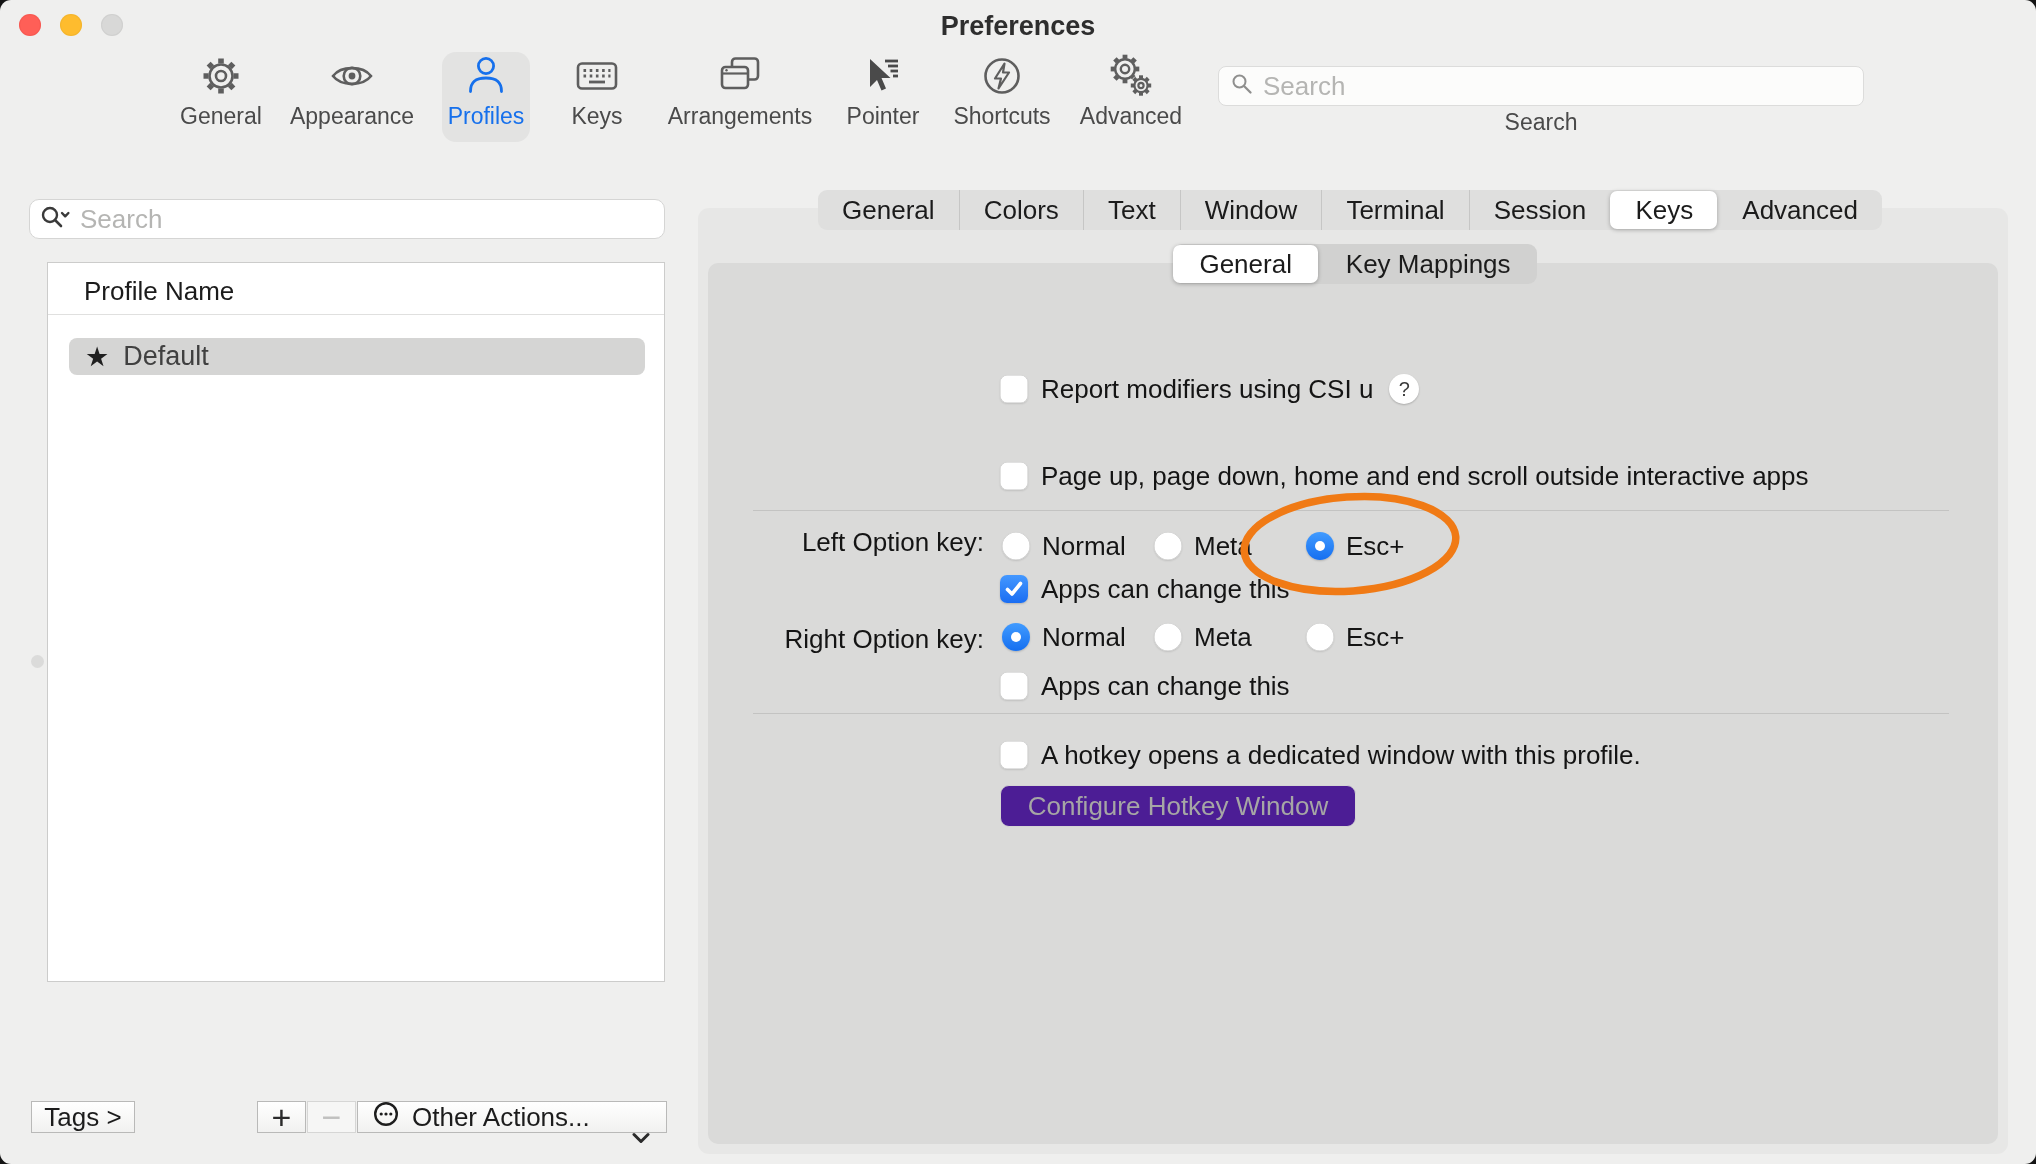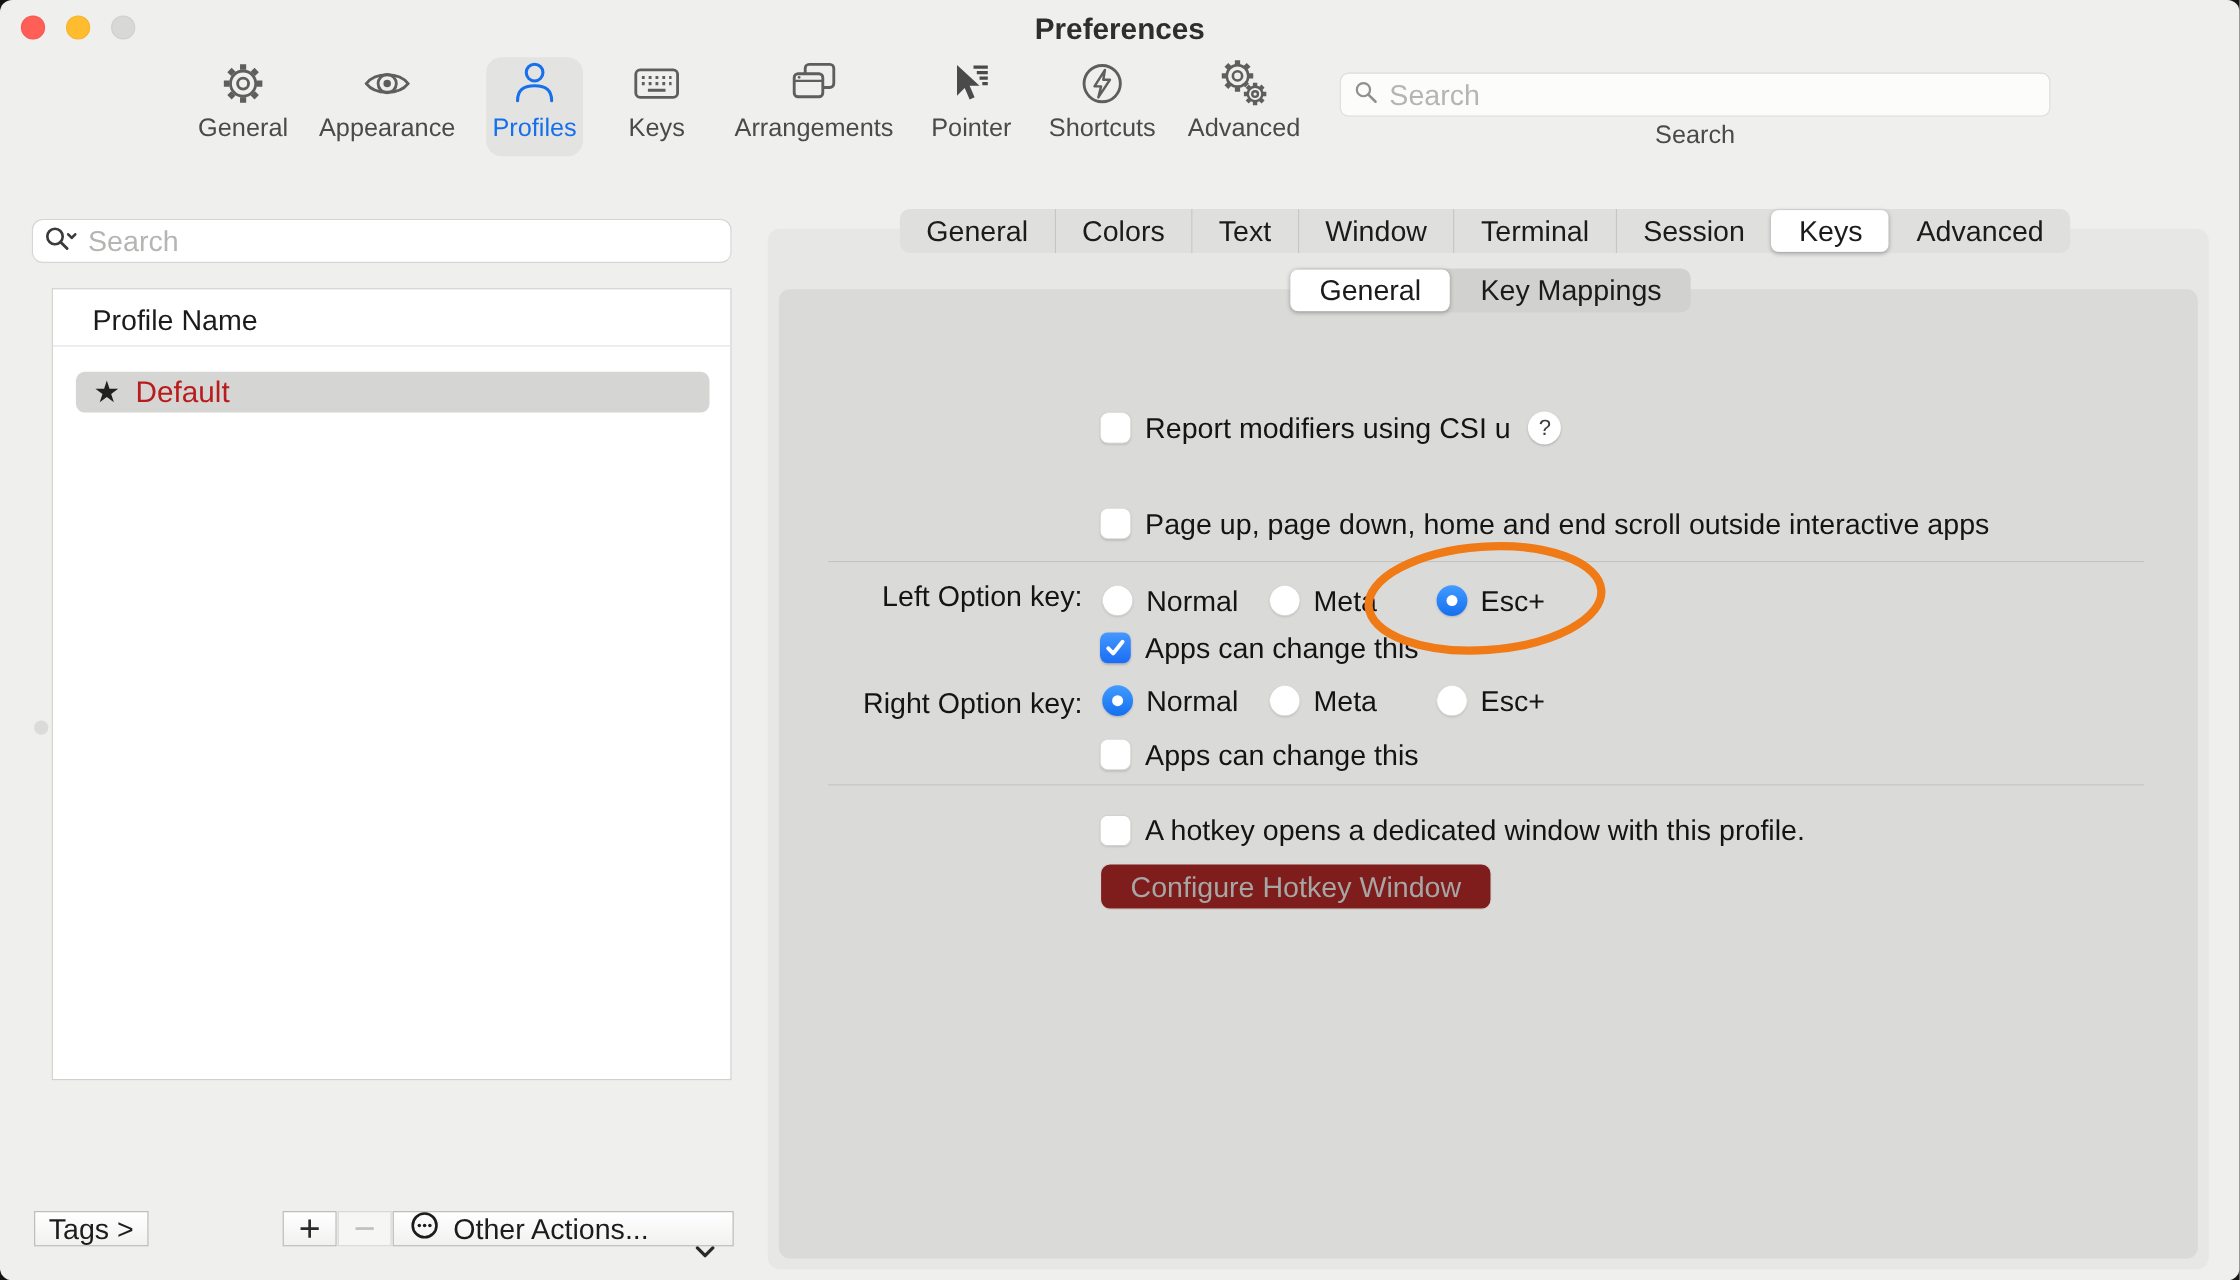--- a/index.html
+++ b/index.html
@@ -27,21 +27,21 @@
 
   
   .sbsearch { position:absolute; left:29px; top:199px; width:636px; height:40px; background:#ffffff; border:1px solid #d5d5d4; border-radius:10px; display:flex; align-items:center; padding:0 10px; }
   .sbsearch input { border:none; outline:none; background:transparent; font:26px "Liberation Sans",sans-serif; color:#1c1c1c; width:100%; margin-left:8px; }
   .sbsearch input::placeholder { color:#b5b5b3; }
   .plist { position:absolute; left:47px; top:262px; width:618px; height:720px; background:#ffffff; border:1px solid #cccccb; }
   .plist-header { position:absolute; left:36px; top:13px; font-size:26px; color:#1b1b1b; }
   .plist-hdiv { position:absolute; top:51px; left:0; right:0; height:1px; background:#e0e0df; }
   .prow { position:absolute; left:21px; top:75px; width:576px; height:37px; background:#d5d5d4; border-radius:8px; display:flex; align-items:center; }
   .prow .star { font-size:27px; color:#202020; margin-left:16px; }
-  .prow .pname { font-size:27px; color:#b91c1c; margin-left:14px; }
+  .prow .pname { font-size:27px; color:#404040; margin-left:14px; }
   .edgedot { position:absolute; left:31px; top:655px; width:13px; height:13px; border-radius:50%; background:#dbdbda; }
 
   
   .btn { position:absolute; top:1080px; height:32px; background:linear-gradient(#ffffff,#f1f1f0); border:1px solid #b9b9b8; display:flex; align-items:center; justify-content:center; font-size:26px; color:#1c1c1c;margin-top:21px; }
   .btn.tags { left:31px; width:104px; }
   .btn.plus { left:257px; width:49px; font-size:34px; font-weight:300; color:#2b2b2b; }
   .btn.minus { left:307px; width:49px; background:#f6f6f5; border:1px solid #d6d6d5; font-size:34px; font-weight:300; color:#c0c0bf; }
   .btn.popup { left:357px; width:310px; justify-content:flex-start; padding:0 14px; }
   .btn.popup .plabel { margin-left:12px; }
   .btn.popup .chev { position:absolute; right:16px; top:18px; }
@@ -62,21 +62,21 @@
   .row { position:absolute; display:flex; align-items:center; height:28px; }
   .cb { width:28px; height:28px; border-radius:7px; background:#ffffff; box-shadow:inset 0 0 0 0.5px #c4c4c3, 0 1px 2px rgba(0,0,0,.12); flex:none; display:flex; align-items:center; justify-content:center; }
   .cb.checked { background:linear-gradient(#4498ff,#1a6df2); box-shadow:0 1px 2px rgba(0,0,0,.18); }
   .radio { width:28px; height:28px; border-radius:50%; background:#ffffff; box-shadow:inset 0 0 0 0.5px #c4c4c3, 0 1px 2px rgba(0,0,0,.12); flex:none; position:relative; }
   .radio.on { background:linear-gradient(#419bff,#156ff0); box-shadow:0 1px 2px rgba(0,0,0,.18); }
   .radio.on::after { content:""; position:absolute; inset:0; margin:auto; width:10px; height:10px; border-radius:50%; background:#ffffff; }
   .lbl { font-size:26px; color:#141414; margin-left:13px; white-space:nowrap; }
   .fieldlabel { position:absolute; width:344px; left:640px; text-align:right; font-size:26px; color:#141414; white-space:nowrap; }
   .hdiv { position:absolute; left:753px; width:1196px; height:1px; background:#c3c3c2; }
   .help { width:30px; height:30px; border-radius:50%; background:#ffffff; box-shadow:0 1px 2px rgba(0,0,0,.22); margin-left:16px; display:flex; align-items:center; justify-content:center; font-size:20px; color:#3c3c3c; flex:none; }
-  .cfgbtn { position:absolute; left:1000px; top:785px; width:356px; height:42px; background:#7f1d1d; border:1px solid #d5d5d4; border-radius:9px; display:flex; align-items:center; justify-content:center; font-size:26px; color:#a6a6a5; }
+  .cfgbtn { position:absolute; left:1000px; top:785px; width:356px; height:42px; background:#4c1d95; border:1px solid #d5d5d4; border-radius:9px; display:flex; align-items:center; justify-content:center; font-size:26px; color:#a6a6a5; }
   .ellipse-annot { position:absolute; left:1235px; top:478px; }
 </style>
 </head>
 <body>
 
 <div class="window">
 
   <span class="tl red"></span>
   <span class="tl yellow"></span>
   <span class="tl gray"></span>

